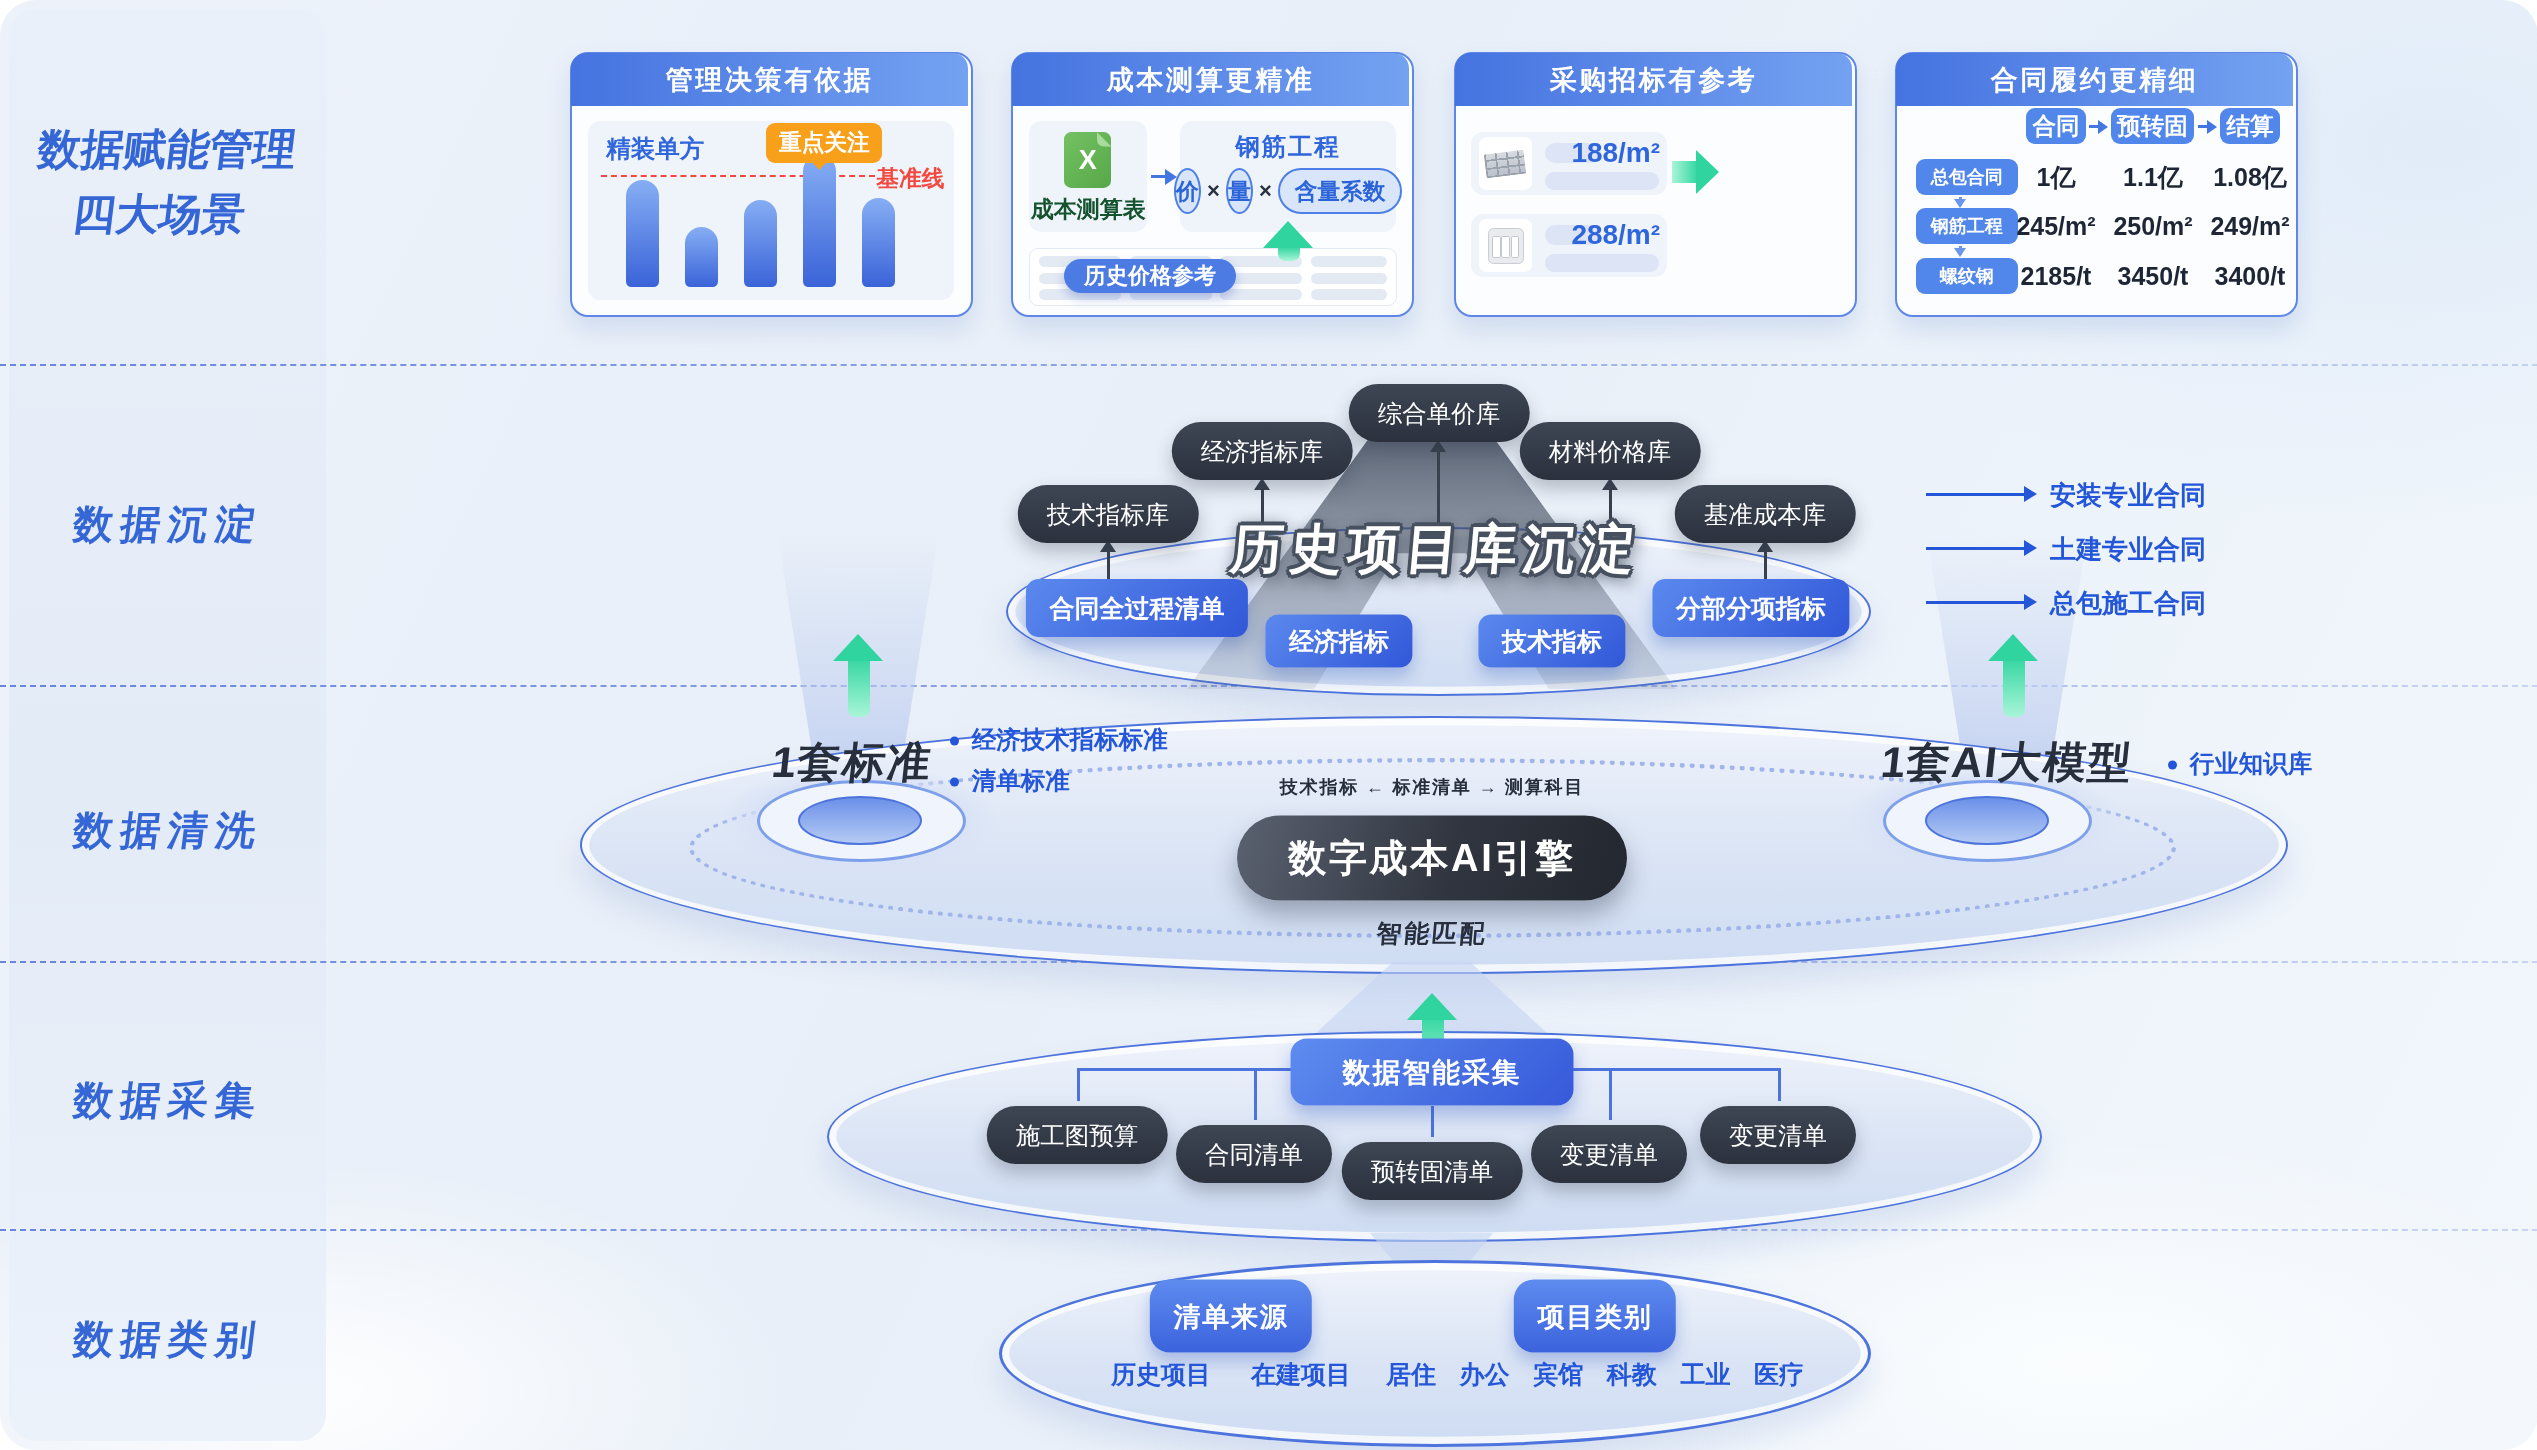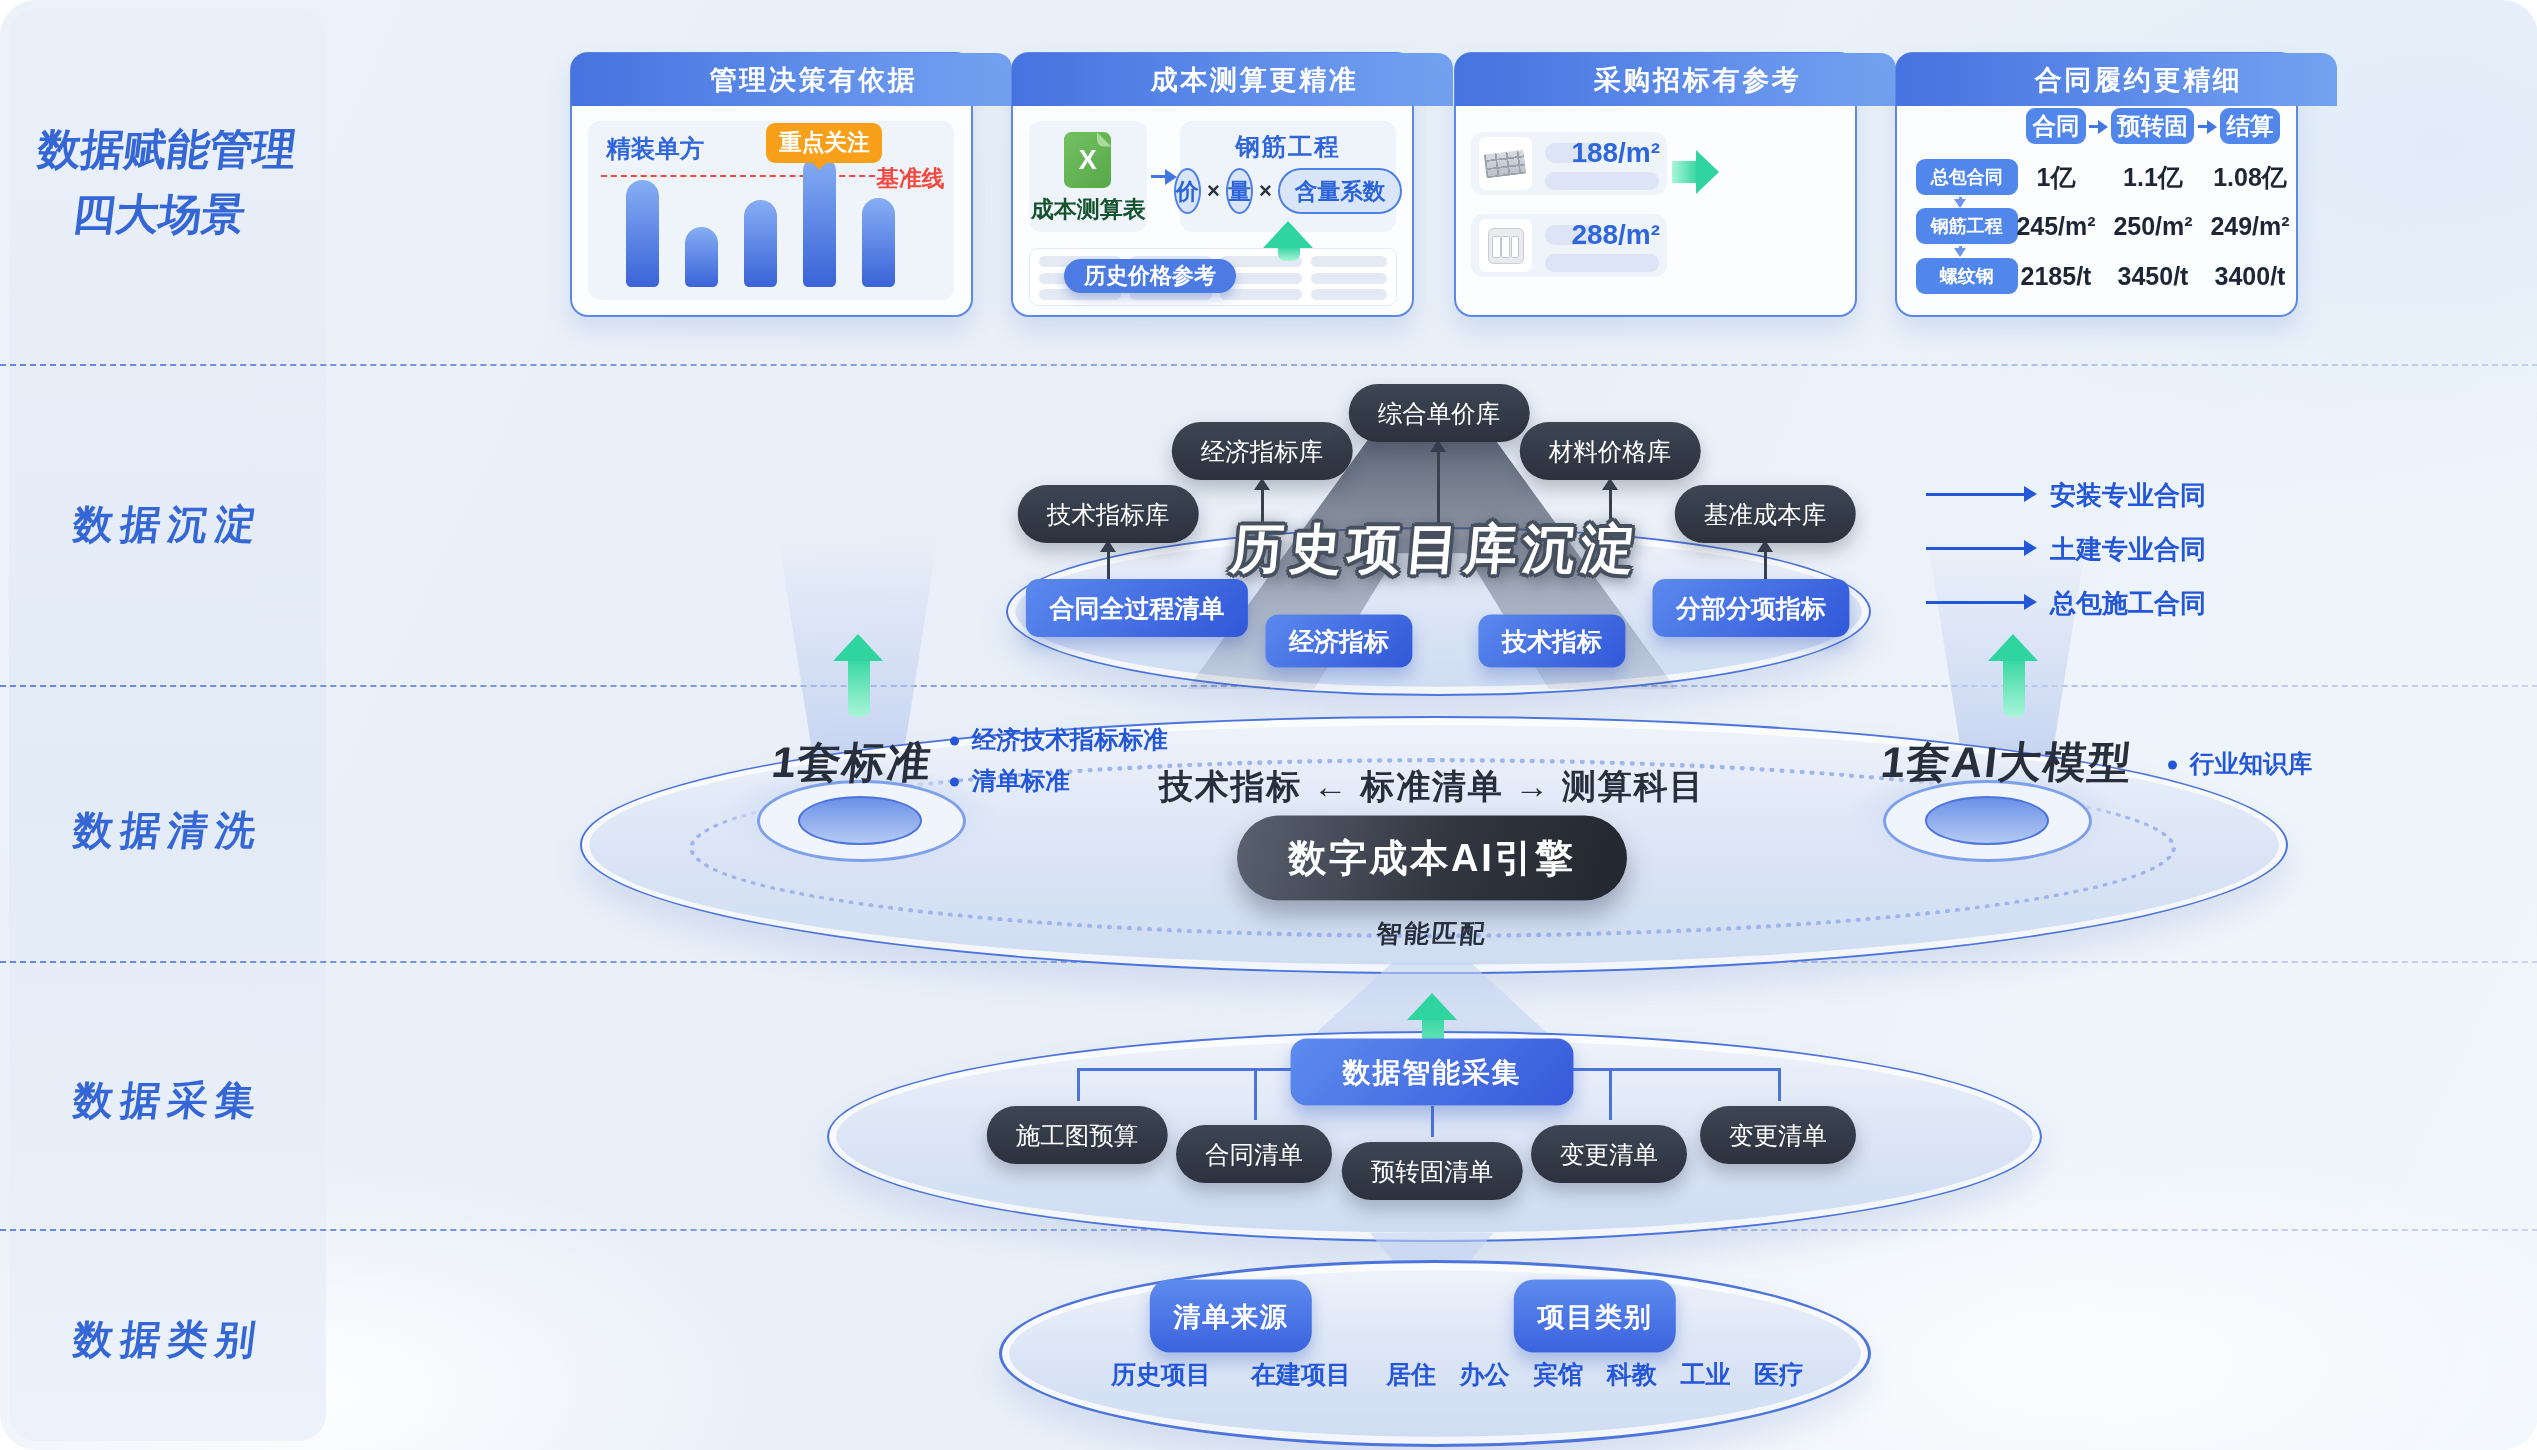--- a/index.html
+++ b/index.html
@@ -24,21 +24,21 @@
   
   .divider{left:0;width:2538px;border-top:2.7px dashed rgba(73,108,211,.8);
     -webkit-mask-image:linear-gradient(90deg,#000 0%,rgba(0,0,0,.45) 80%,rgba(0,0,0,.3) 100%);
     mask-image:linear-gradient(90deg,#000 0%,rgba(0,0,0,.45) 80%,rgba(0,0,0,.3) 100%);}
 
   
   .card{top:52px;width:399px;height:261px;background:#FBFDFF;border:2.7px solid #5E87E8;border-radius:18px;
     box-shadow:0 12.7px 23.6px rgba(90,125,200,.18);}
   .card-head{position:absolute;left:-0.9px;top:-0.9px;width:397px;height:53px;border-radius:15.4px 15.4px 0 0;
     background:linear-gradient(90deg,#4573E0 0%,#74A2F1 100%);display:flex;align-items:center;justify-content:center;
-    color:#fff;font-size:27px;font-weight:800;letter-spacing:2.7px;padding-left:44px;}
+    color:#fff;font-size:27px;font-weight:800;letter-spacing:2.7px;}
   .panel{background:#EFF3FA;border-radius:12.7px;position:absolute;}
 
   
   .c1-label{position:absolute;left:18px;top:11px;color:#2F66DB;font-size:24.5px;font-weight:700;}
   .c1-baseline{position:absolute;left:12.7px;top:54px;width:274px;border-top:2.7px dashed #F4483F;}
   .c1-baselabel{position:absolute;left:288px;top:42px;color:#F4483F;font-size:22.7px;font-weight:700;}
   .bar{position:absolute;bottom:12.7px;width:33px;border-radius:16.3px 16.3px 5.4px 5.4px;
     background:linear-gradient(180deg,#86AEF4 0%,#3A63D8 100%);}
   .c1-badge{position:absolute;left:178px;top:1.8px;background:#F9A01B;color:#fff;font-size:22.7px;font-weight:800;
     padding:4.5px 12.7px;border-radius:9px;white-space:nowrap;}
@@ -129,21 +129,21 @@
   .link-line::after{content:"";position:absolute;right:-11.8px;top:-7.3px;border:8.2px solid transparent;border-left:13.6px solid #2356D8;}
   .link-text{position:absolute;transform:translateY(-50%);color:#2356D8;font-size:26px;font-weight:800;white-space:nowrap;}
 
   
   .crater-outer{border-radius:50%;background:radial-gradient(closest-side,#BFCFF0 0%,#D7E1F5 65%,rgba(215,225,245,0) 100%);}
   .crater-mid{border-radius:50%;background:#F0F4FC;border:3.6px solid #7E9FEA;}
   .crater-in{border-radius:50%;background:linear-gradient(180deg,#6B90E8 0%,#B5CBF4 100%);border:2.7px solid #4D74DC;}
   .set-title{transform:translate(-50%,-50%) skewX(-6deg);color:#272E3C;font-size:43px;font-weight:900;letter-spacing:1.8px;white-space:nowrap;}
   .bullet-row{position:absolute;color:#2356D8;font-size:24.5px;font-weight:700;white-space:nowrap;transform:translateY(-50%);}
   .bullet-row .dot{display:inline-block;width:9px;height:9px;border-radius:50%;background:#2356D8;vertical-align:middle;margin-right:12.7px;}
-  .flow-line{transform:translate(-50%,-50%);color:#272E3C;font-size:34px;font-weight:700;letter-spacing:1.8px;white-space:nowrap;}
+  .flow-line{transform:translate(-50%,-50%);color:#272E3C;font-size:18px;font-weight:700;letter-spacing:1.8px;white-space:nowrap;}
   .engine{transform:translate(-50%,-50%);width:390px;height:85px;border-radius:43px;
     background:linear-gradient(105deg,#5A6170 0%,#30353F 55%,#23272F 100%);
     display:flex;align-items:center;justify-content:center;color:#fff;font-size:38px;font-weight:800;letter-spacing:2.7px;
     box-shadow:0 14.5px 25px rgba(40,50,70,.35);}
   .match{transform:translate(-50%,-50%) skewX(-5deg);color:#272E3C;font-size:25px;font-weight:800;letter-spacing:2.7px;white-space:nowrap;}
 
   
   .hub-pill{transform:translate(-50%,-50%);width:283px;height:67px;border-radius:16.3px;
     background:linear-gradient(135deg,#5E8CEF 0%,#3659DA 100%);display:flex;align-items:center;justify-content:center;
     color:#fff;font-size:28px;font-weight:800;letter-spacing:1.8px;box-shadow:0 11px 18px rgba(45,85,190,.32);}

